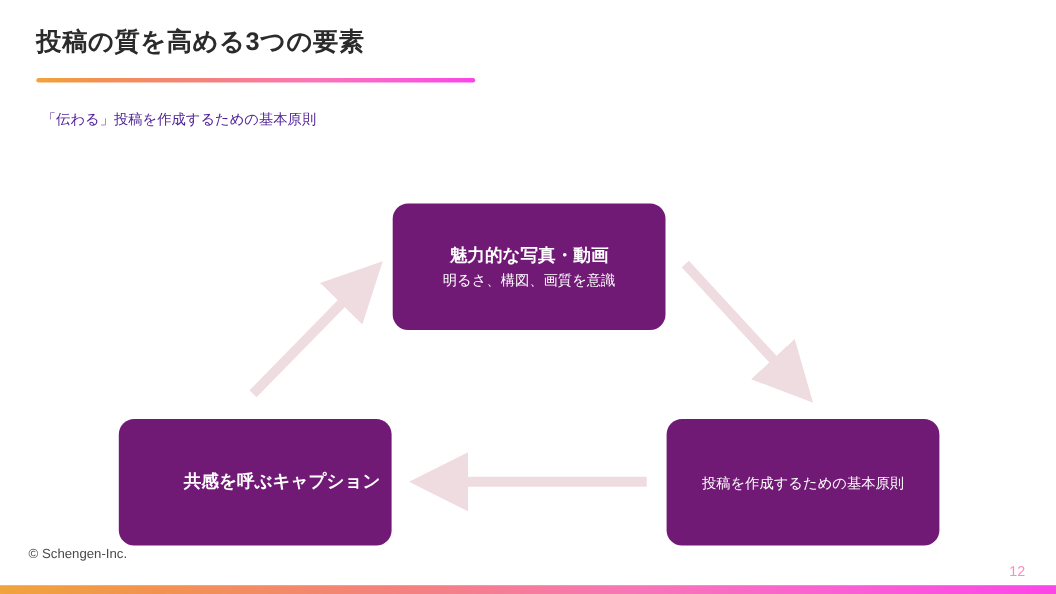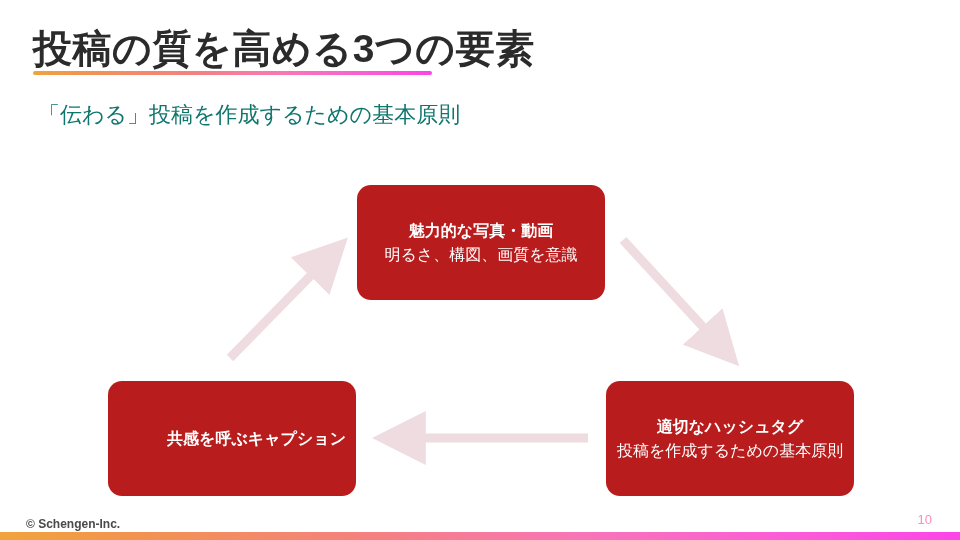--- a/index.html
+++ b/index.html
@@ -16,67 +16,67 @@
     height: 540px;
     background: #ffffff;
     overflow: hidden;
   }
 
   
   #slide-title {
     position: absolute;
     left: 33px;
     top: 22px;
-    font-size: 39px;
+    font-size: 23px;
     font-weight: bold;
     color: #2b2b2b;
     letter-spacing: 0.5px;
     white-space: nowrap;
   }
   #title-accent-bar {
     position: absolute;
     left: 33px;
     top: 71px;
     width: 399px;
     height: 4px;
     border-radius: 2px;
     background: linear-gradient(90deg, #f0a43c 0%, #f2934f 12%, #f48180 40%, #f977b4 62%, #fa5fd2 82%, #fb45e6 100%);
   }
   #slide-subtitle {
     position: absolute;
     left: 38px;
     top: 100px;
-    font-size: 22px;
-    color: #0f766e;
+    font-size: 13px;
+    color: #4c1d95;
     white-space: nowrap;
   }
 
   
   .node {
     position: absolute;
     border-radius: 14px;
-    background: #b91c1c;
+    background: #701a75;
     display: flex;
     flex-direction: column;
     align-items: center;
     justify-content: center;
     box-sizing: border-box;
     padding: 0 10px;
   }
   .node-title {
     color: #ffffff;
     font-weight: bold;
     font-size: 16px;
     line-height: 1.35;
     text-align: center;
     white-space: nowrap;
   }
   .node-desc {
     color: #ffffff;
-    font-size: 16px;
+    font-size: 13px;
     line-height: 1.35;
     text-align: center;
     white-space: nowrap;
     margin-top: 2px;
   }
 
   #node-photo  { left: 357px; top: 185px; width: 248px; height: 115px; }
   #node-hashtag{ left: 606px; top: 381px; width: 248px; height: 115px; }
   #node-caption{ left: 108px; top: 381px; width: 248px; height: 115px; align-items: flex-end; }
 
@@ -87,25 +87,24 @@
     top: 0;
     width: 960px;
     height: 540px;
     pointer-events: none;
   }
 
   
   #footer-copyright {
     position: absolute;
     left: 26px;
-    top: 517px;
+    top: 496px;
     font-size: 12px;
     color: #4a4a4a;
     white-space: nowrap;
-    font-weight: bold;
   }
   #page-number {
     position: absolute;
     right: 28px;
     top: 512px;
     font-size: 13px;
     color: #fb8bc0;
     white-space: nowrap;
   }
   #footer-accent-bar {
@@ -147,27 +146,26 @@
 
     <line x1="230" y1="358" x2="324" y2="262" stroke="#efdce1" stroke-width="9" marker-end="url(#head-ur)"></line>
   </svg>
 
   <div id="node-photo" class="node">
     <div class="node-title">魅力的な写真・動画</div>
     <div class="node-desc">明るさ、構図、画質を意識</div>
   </div>
 
   <div id="node-hashtag" class="node">
-    <div class="node-title">適切なハッシュタグ</div>
     <div class="node-desc">投稿を作成するための基本原則</div>
   </div>
 
   <div id="node-caption" class="node">
     <div class="node-title">共感を呼ぶキャプション</div>
   </div>
 
   <div id="footer-copyright">© Schengen-Inc.</div>
 
-  <div id="page-number">10</div>
+  <div id="page-number">12</div>
 
   <div id="footer-accent-bar"></div>
 
 </div>
 
 </body></html>

